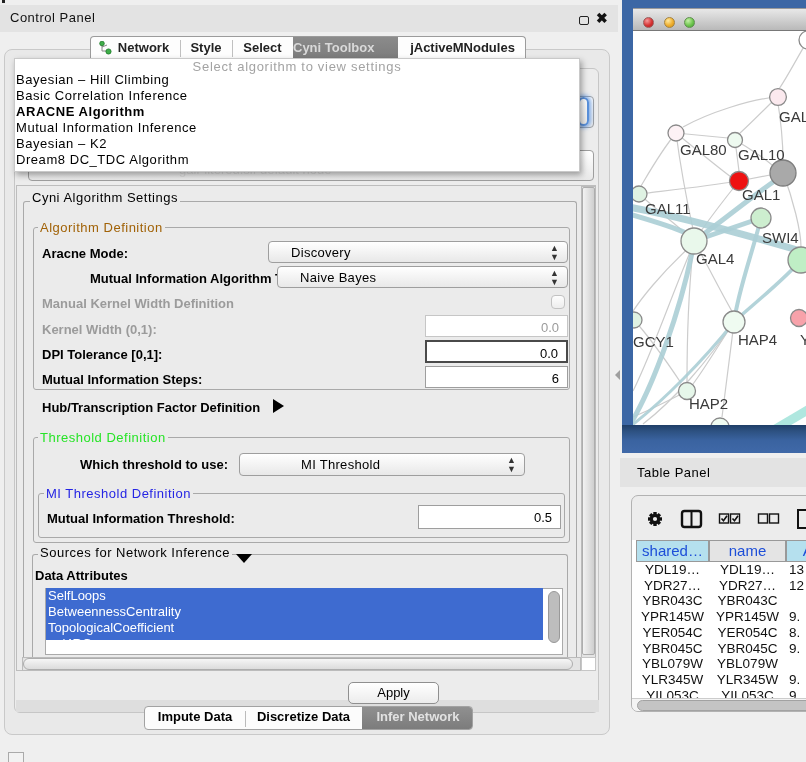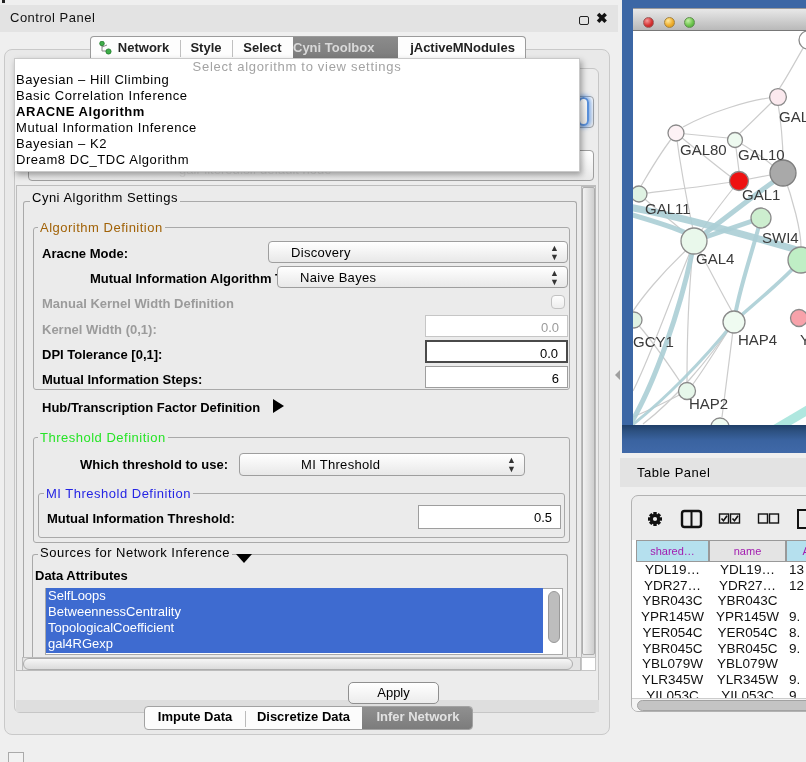--- a/index.html
+++ b/index.html
@@ -30,39 +30,39 @@
 .glab { position:absolute; font-size:13px; font-weight:bold; color:#9b9b9b; white-space:nowrap; }
 
 .combo { position:absolute; background:linear-gradient(#ffffff,#e8e8e8);
   border:1px solid #9e9e9e; border-radius:4px; font-size:13px; color:#000; }
 .combo .tx { position:absolute; left:22px; top:3px; letter-spacing:0.3px; }
 .combo .ar { position:absolute; right:8px; top:2px; font-size:9px; color:#333; line-height:9px; text-align:center; }
 .field { position:absolute; background:#fff; border:1px solid #9e9e9e;
   font-size:13px; text-align:right; padding:4px 8px 0 0; }
 
 #dlist { left:45px; top:588px; width:518px; height:67px; background:#fff; border:1px solid #aaa; }
-#dsel { left:46px; top:588px; width:497px; height:65px; background:#3e6bd0; }
+#dsel { left:46px; top:588px; width:497px; height:52px; background:#3e6bd0; }
 #dsel div { font-size:13px; color:#fff; padding-left:2px; height:16px; line-height:16px; }
 
 .sbv { position:absolute; background:linear-gradient(90deg,#f2f2f2,#cfcfcf); border:1px solid #adadad; border-radius:2px; }
 
 #btabs { left:144px; top:706px; width:329px; height:24px; background:#fcfcfc;
   border:1px solid #a2a2a2; border-radius:4px; overflow:hidden; }
 
 #netwin { left:622px; top:0; width:184px; height:453px; background:#3c67a5; }
 #mactitle { left:11px; top:8px; width:173px; height:23px;
   background:linear-gradient(#e8e8e8,#b9b9b9); border-bottom:1px solid #787878; border-top:1px solid #9a9a9a; }
 #canvas { left:11px; top:31px; width:173px; height:394px; background:#fff; }
 .light { position:absolute; top:8px; width:11px; height:11px; border-radius:50%; }
 
 #tpbar { left:620px; top:458px; width:186px; height:29px; background:#e3e3e3; }
 #tablebox { left:631px; top:495px; width:185px; height:217px; background:#ececec;
   border:1px solid #b2b2b2; border-radius:7px 0 0 7px; overflow:hidden; }
 .thead { position:absolute; top:44px; height:22px; border:1px solid #999;
-  font-size:11px; text-align:center; line-height:20px; color:#a21caf; }
+  font-size:15px; text-align:center; line-height:20px; color:#1d4ed8; }
 .trow { position:absolute; width:185px; height:16px; font-size:13.5px; color:#111; }
 .trow span { position:absolute; top:0; }
 .c1 { left:4px; width:73px; text-align:center; }
 .c2 { left:77px; width:77px; text-align:center; }
 .c3 { left:157px; }
 </style>
 </head>
 <body>
 <div id="stage">
 

